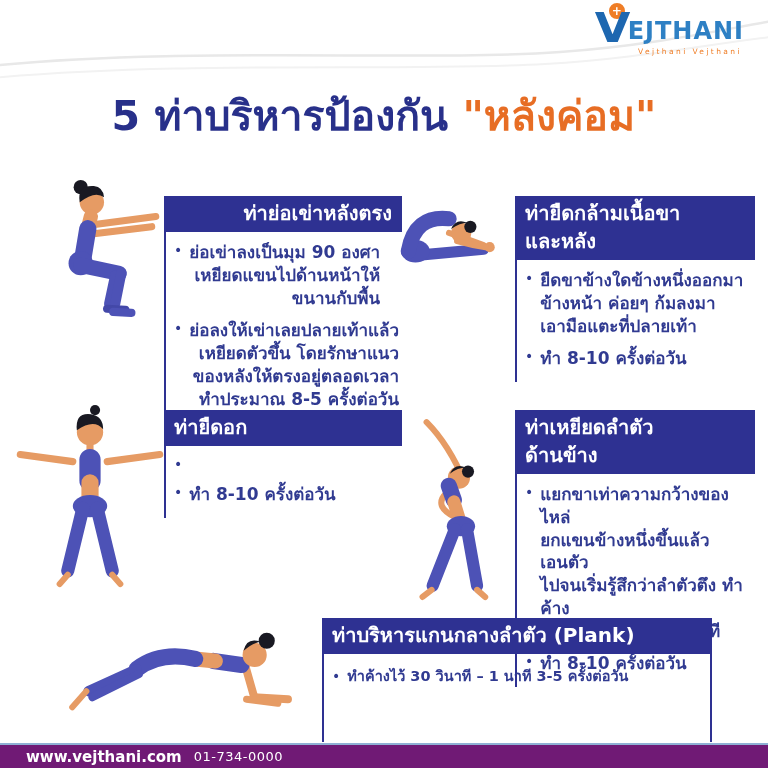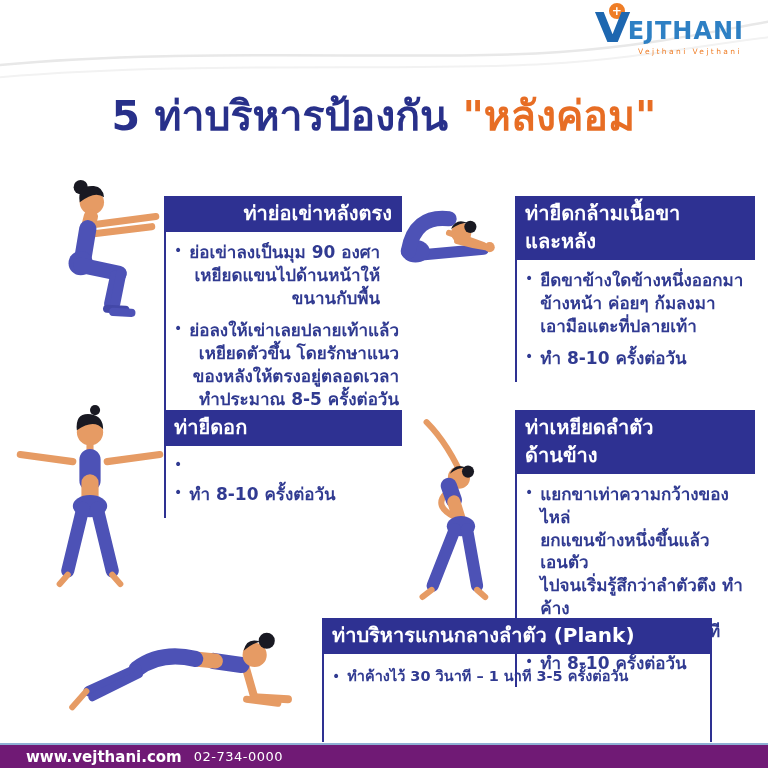--- a/index.html
+++ b/index.html
@@ -237,16 +237,16 @@
     <div class="bullets">
       <div class="bullet">
         <span class="dot">•</span>
         <span class="bullet-text">ทำค้างไว้ 30 วินาที – 1 นาที 3-5 ครั้งต่อวัน</span>
       </div>
     </div>
   </section>
 
   <div class="footer">
     <span class="footer-site">www.vejthani.com</span>
-    <span class="footer-phone">02-734-0000</span>
+    <span class="footer-phone">01-734-0000</span>
   </div>
 
 </div>
 
 </body></html>

